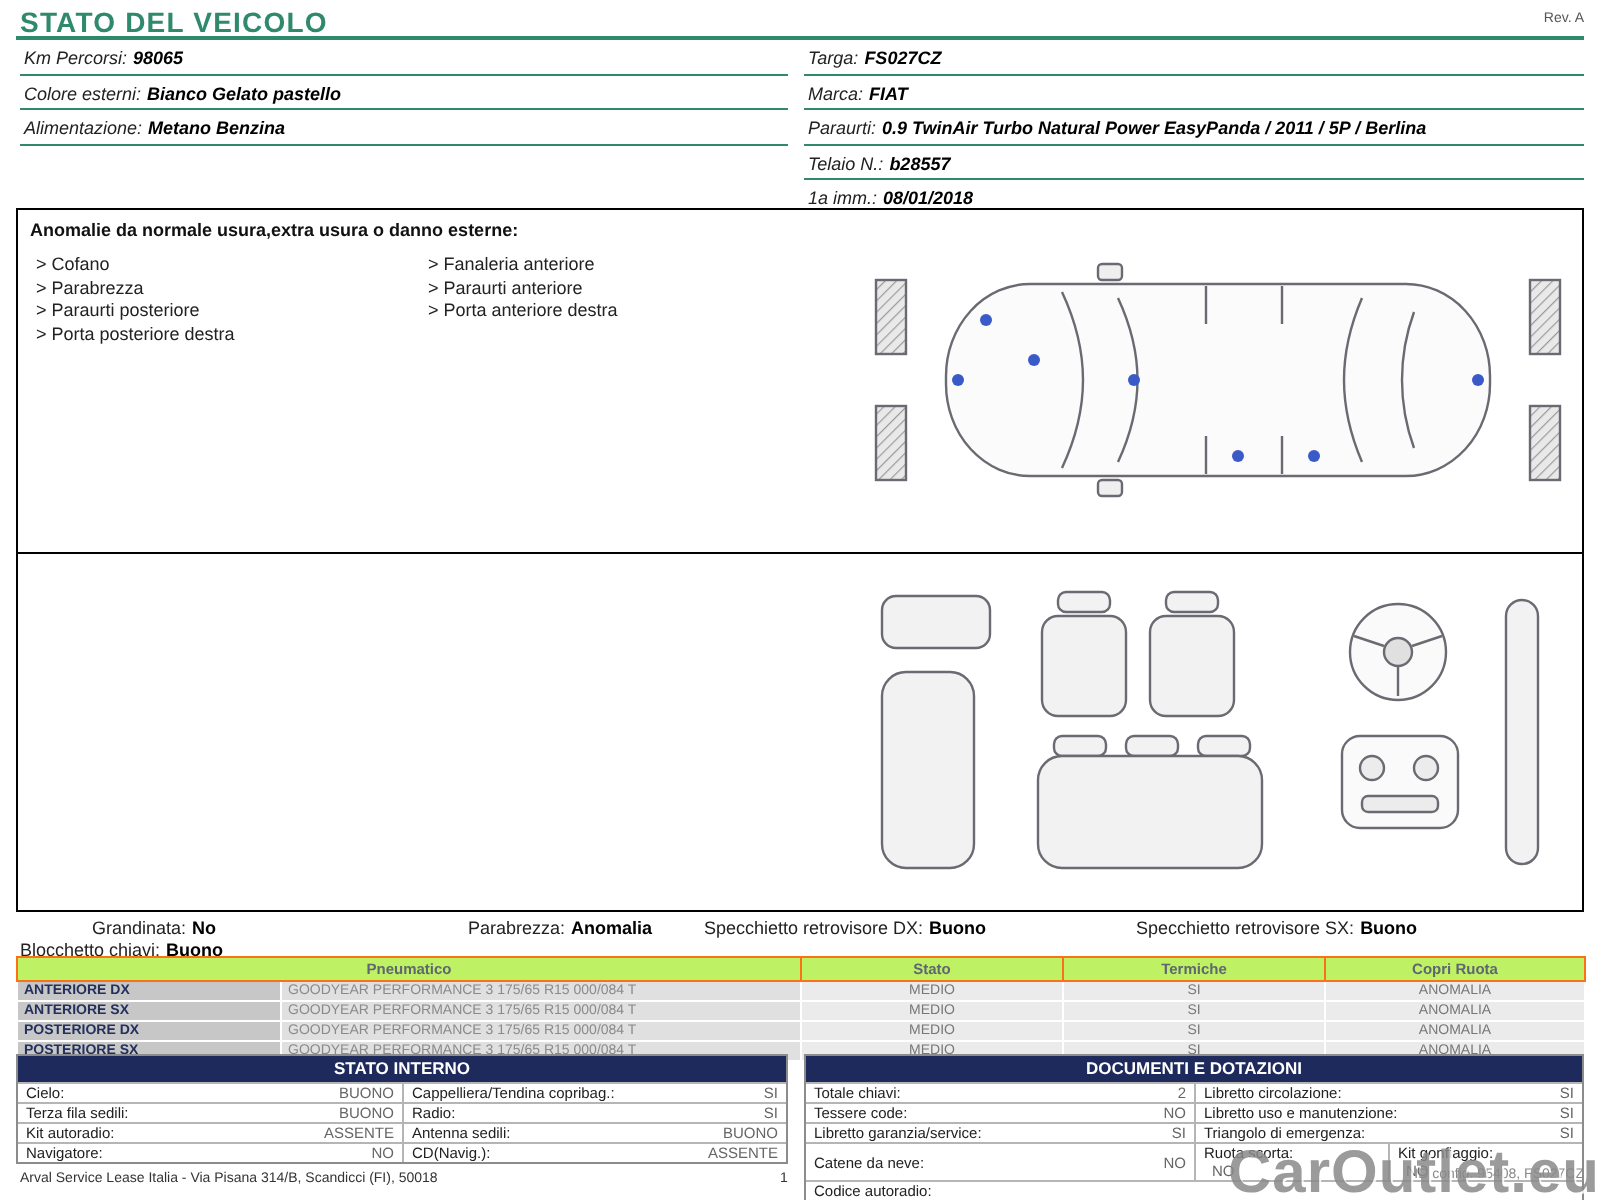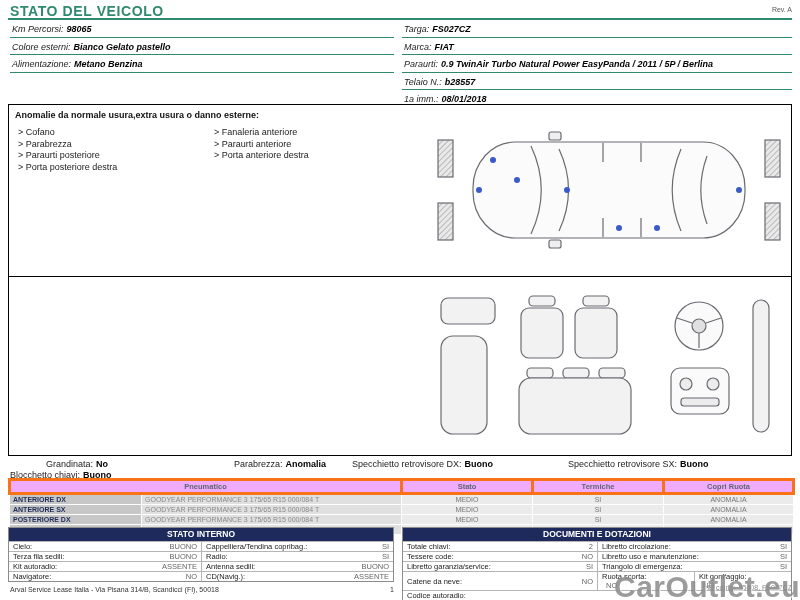--- a/index.html
+++ b/index.html
@@ -37,21 +37,21 @@
 
   .summary{position:absolute;left:0;top:459px;width:800px;height:22px;font-size:9px;color:#222;}
   .sum{position:absolute;white-space:nowrap;}
   .s1{left:10px;top:0;margin-left:36px;}
   .s2{left:234px;top:0;}
   .s3{left:352px;top:0;}
   .s4{left:568px;top:0;}
   .s5{left:10px;top:11px;}
 
   .tires{position:absolute;left:8px;top:478px;width:784px;border-collapse:collapse;table-layout:fixed;font-size:7px;}
-  .tires th{background:#f0abfc;color:#5f6672;font-weight:bold;border:3px solid #f97316;padding:1px 2px;text-align:center;font-size:7.5px;}
+  .tires th{background:#bef264;color:#5f6672;font-weight:bold;border:1px solid #f97316;padding:1px 2px;text-align:center;font-size:7.5px;}
   .tires td{border:1px solid #fff;padding:1px 3px;height:9px;overflow:hidden;white-space:nowrap;}
   .tires td.pos{background:#c7c7c7;color:#23305c;font-weight:bold;}
   .tires td.desc{background:#e0e0e0;color:#8a8a8a;}
   .tires td.c{background:#ebebeb;color:#777;text-align:center;}
 
   .btable{position:absolute;top:527px;border:1px solid #8c8c8c;font-size:7.5px;background:#fff;}
   .btable-left{left:8px;width:386px;}
   .btable-right{left:402px;width:390px;}
   .bar{background:var(--navy);color:#fff;text-align:center;font-weight:bold;font-size:8.5px;padding:1px 0 2px;}
   .brow{display:flex;border-top:1px solid #b5b5b5;min-height:9px;align-items:center;}

